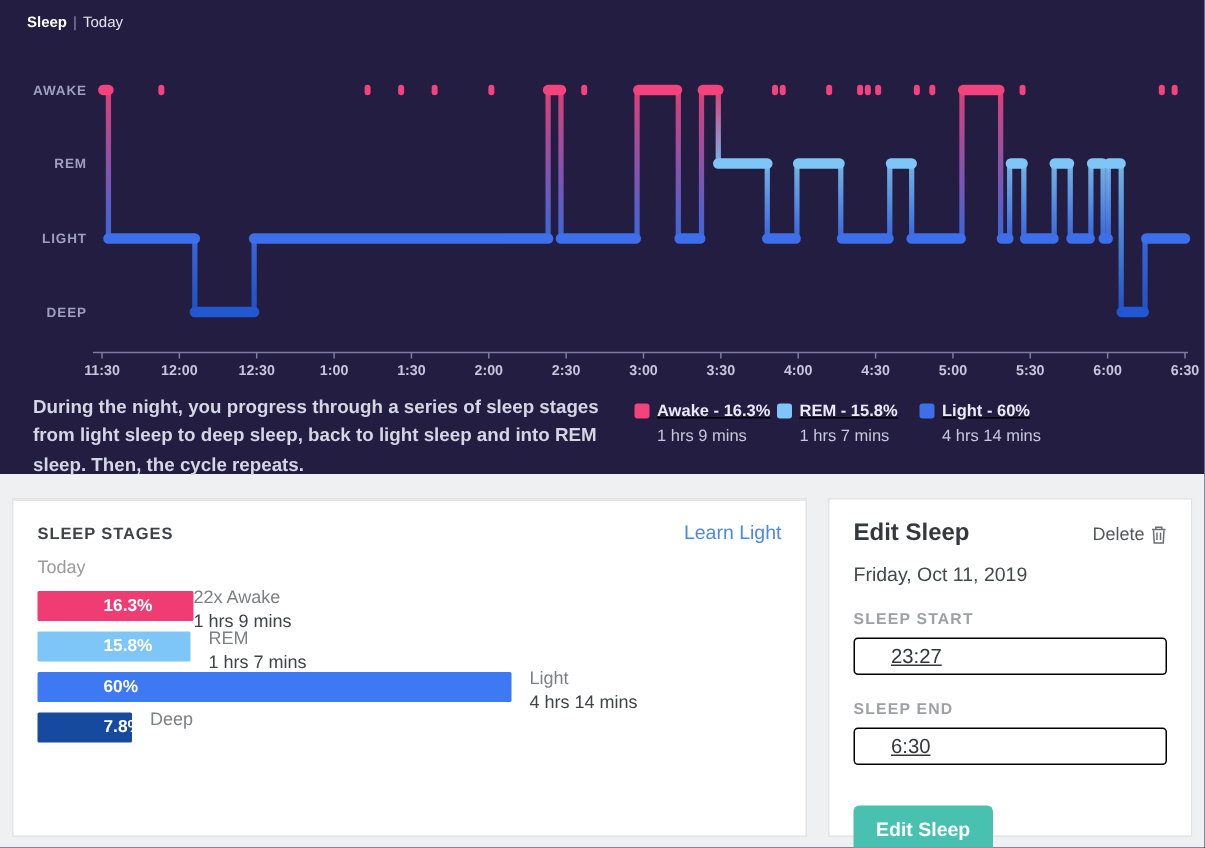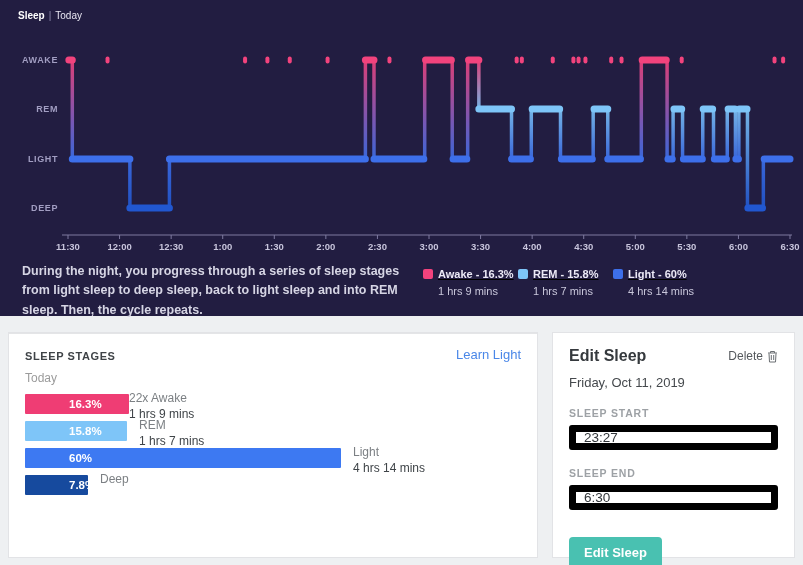--- a/index.html
+++ b/index.html
@@ -46,21 +46,21 @@
   .bar-pct { color:#ffffff; font-weight:700; font-size:11.5px; padding-left:8px; white-space:nowrap; }
   .bar-label { position:absolute; top:-3px; font-size:12px; line-height:1.3; color:#7c8084; white-space:nowrap; }
   .bar-label .dur { color:#3f4448; }
 
   .card-right { padding:14px 16px; }
   .edit-header { display:flex; justify-content:space-between; align-items:center; }
   .edit-title { font-size:16px; font-weight:600; color:#35393d; }
   .delete-btn { display:flex; align-items:center; gap:4px; font-size:12px; color:#54585c; cursor:pointer; }
   .edit-date { margin-top:10px; font-size:13px; color:#45494d; }
   .field-label { margin-top:17px; font-size:10.5px; font-weight:700; letter-spacing:.8px; color:#9da1a5; }
-  .field-input { margin-top:6px; width:100%; height:25px; border:7px solid #000000; border-radius:3px; padding:0 8px; font-size:13.5px; color:#33373b; font-family:"Liberation Sans",sans-serif; }
+  .field-input { margin-top:6px; width:100%; height:25px; border:1px solid #000000; border-radius:3px; padding:0 24px; font-size:13.5px; color:#33373b; font-family:"Liberation Sans",sans-serif;text-decoration:underline; }
   .edit-btn { margin-top:27px; background:#49c1b1; color:#ffffff; border:none; border-radius:4px; padding:8px 15px; font-size:13px; font-weight:700; font-family:"Liberation Sans",sans-serif; cursor:pointer; }
 </style>
 </head>
 <body>
 
 <div class="dark-panel">
   <div class="page-title">
     <span class="t-main">Sleep</span><span class="t-sep">|</span><span class="t-sub">Today</span>
   </div>
   <svg id="hypno" width="803" height="258">

